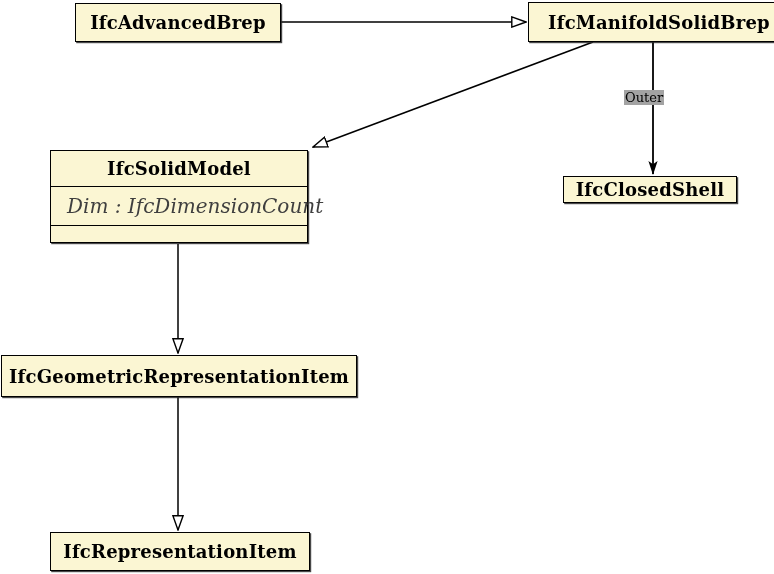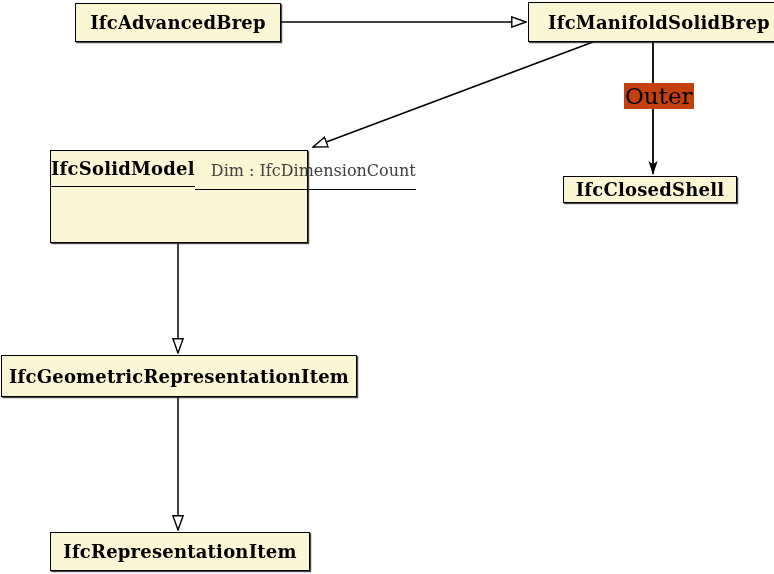--- a/index.html
+++ b/index.html
@@ -34,53 +34,55 @@
   }
   .uml-box .title {
     font-weight: bold;
     font-size: 18px;
     color: #000000;
     letter-spacing: 0.2px;
     white-space: nowrap;
   }
   .compartments {
     display: flex;
-    flex-direction: row;
+    flex-direction: column;
     align-items: stretch;
     justify-content: flex-start;
     padding: 0;
   }
   .compartments .comp {
     display: flex;
     align-items: center;
     justify-content: center;
     box-sizing: border-box;
   }
   .comp.comp-title { height: 36px; border-bottom: 1.5px solid #000; }
   .comp.comp-attrs {
     height: 39px;
     border-bottom: 1.5px solid #000;
     justify-content: flex-start;
     padding-left: 16px;
   }
   .comp.comp-empty { flex: 1; }
   .attr-text {
-    font-size: 16px;
+    font-size: 20px;
     font-weight: normal;
     color: var(--attr-color, #3F3F3F);
     white-space: nowrap;
+    font-style: italic;
   }
   .edge-label {
     position: absolute;
     z-index: 3;
-    background: #c2410c;
-    font-size: 23px;
+    background: #a3a3a3;
+    font-size: 13px;
     color: #000000;
     padding: 0 1px;
     white-space: nowrap;
+    margin-top: 7px;
   }
 </style>
 </head>
 <body>
 
 <div id="canvas">
 
   <svg id="edges" viewBox="0 0 774 574" xmlns="http://www.w3.org/2000/svg">
     <defs>
       <marker id="gen-triangle" viewBox="0 0 16 12" markerWidth="16" markerHeight="12" refX="15" refY="6" orient="auto" markerUnits="userSpaceOnUse">

